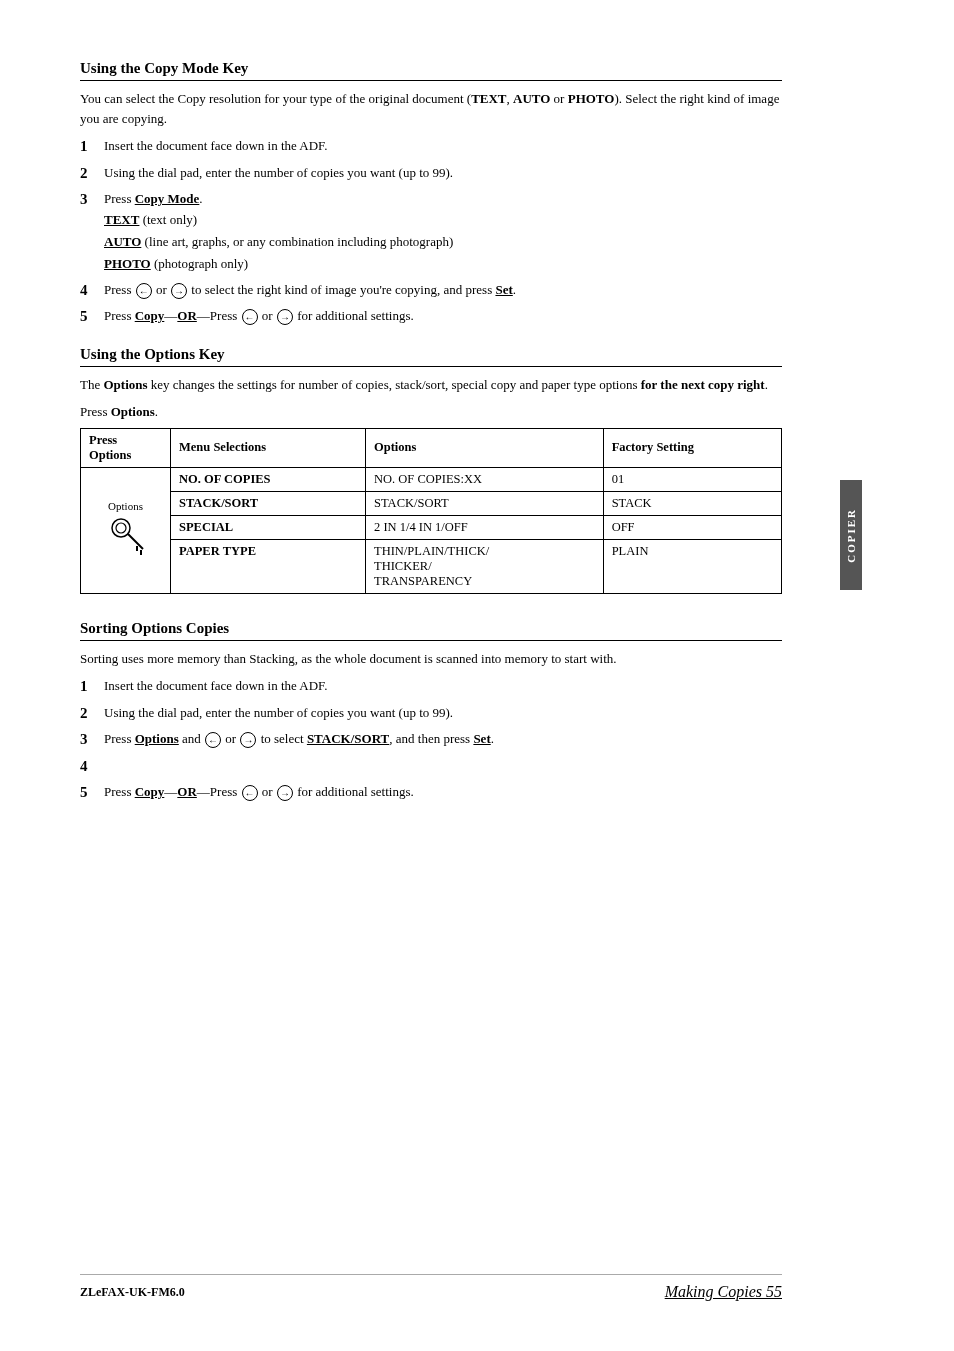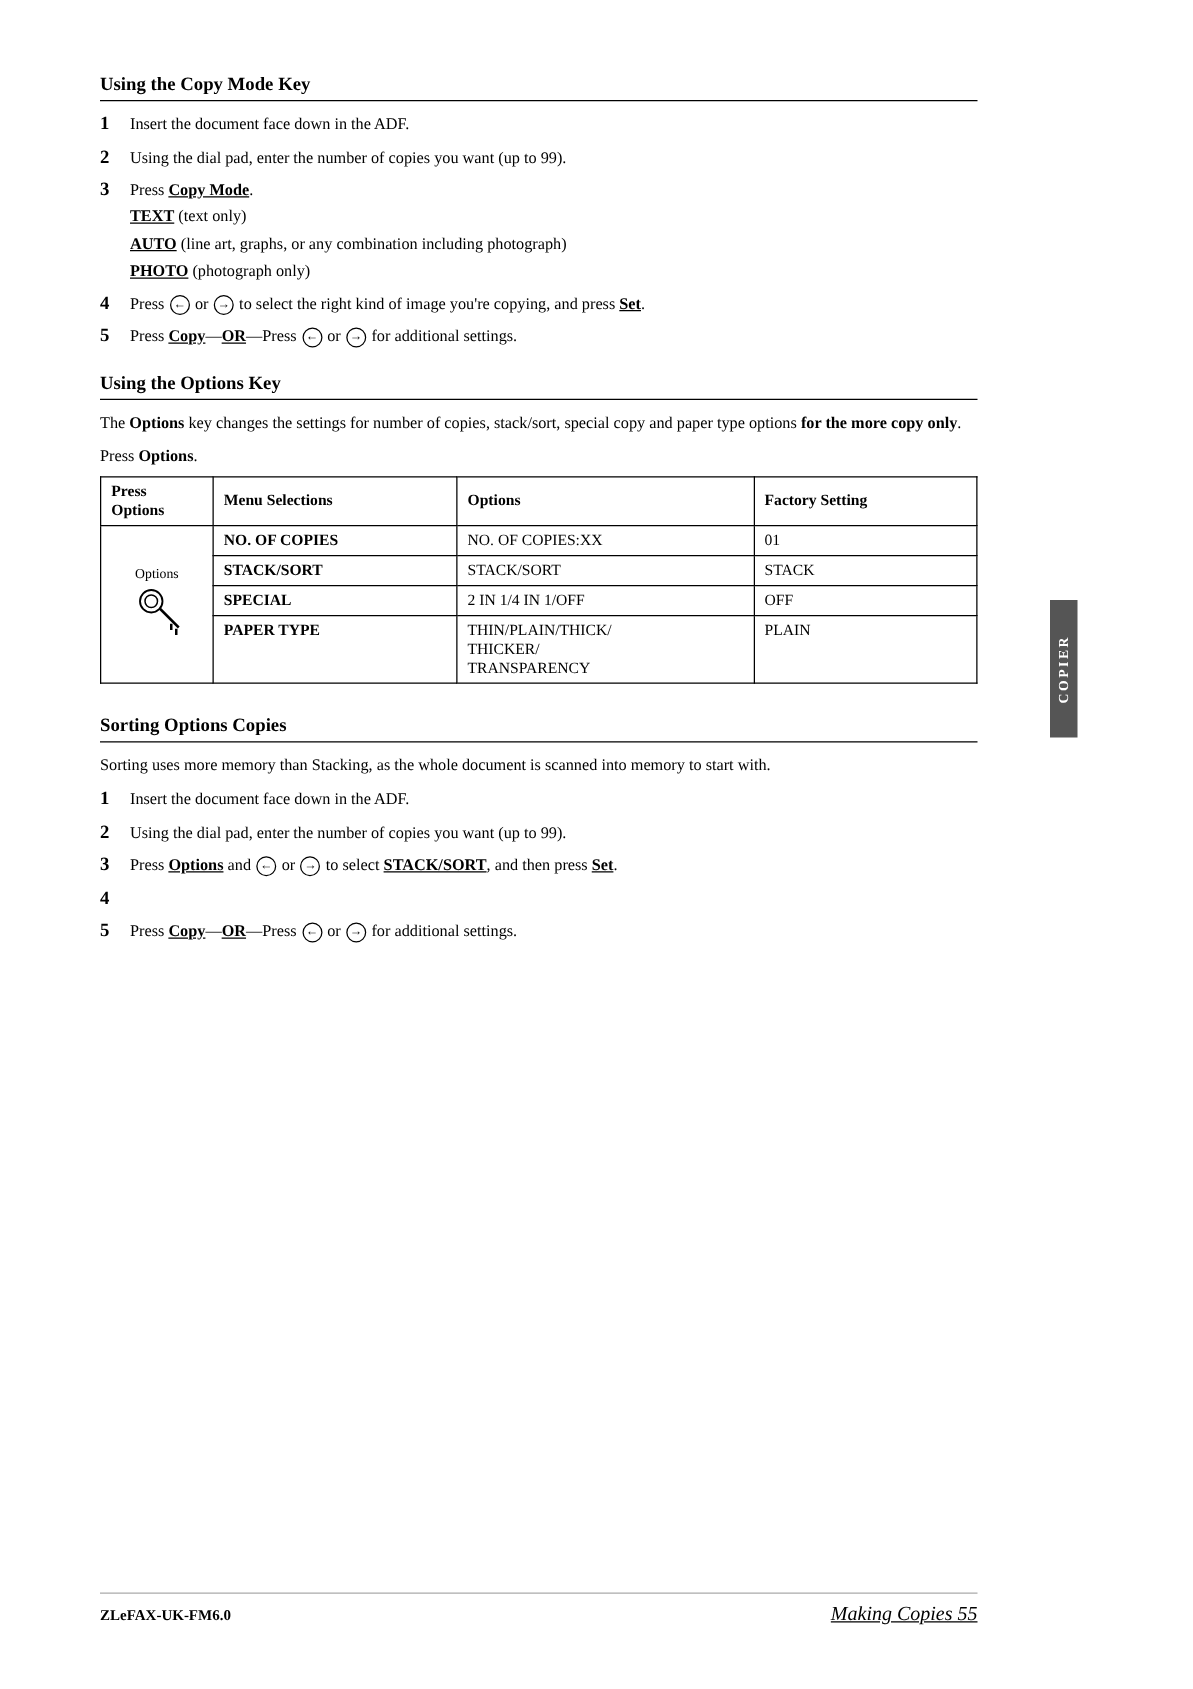--- a/index.html
+++ b/index.html
@@ -148,20 +148,23 @@
       margin: 0 1px;
     }
   </style>
 </head>
 <body>
 
 <div class="page">
 
   <div class="section">
     <div class="section-title">Using the Copy Mode Key</div>
+    <div class="section-intro">
+      You can select the Copy resolution for your type of the original document (<b>TEXT</b>, <b>AUTO</b> or <b>PHOTO</b>). Select the right kind of image you are copying.
+    </div>
 
     <div class="step">
       <span class="step-num">1</span>
       <span class="step-content">Insert the document face down in the ADF.</span>
     </div>
     <div class="step">
       <span class="step-num">2</span>
       <span class="step-content">Using the dial pad, enter the number of copies you want (up to 99).</span>
     </div>
     <div class="step">
@@ -185,21 +188,21 @@
       <span class="step-num">5</span>
       <span class="step-content">
         Press <b>Copy</b>—<b>OR</b>—Press <span class="arrow-icon">←</span> or <span class="arrow-icon">→</span> for additional settings.
       </span>
     </div>
   </div>
 
   <div class="section">
     <div class="section-title">Using the Options Key</div>
     <div class="section-intro">
-      The <b>Options</b> key changes the settings for number of copies, stack/sort, special copy and paper type options <b>for the more copy only</b>.
+      The <b>Options</b> key changes the settings for number of copies, stack/sort, special copy and paper type options <b>for the next copy right</b>.
     </div>
     <div class="press-options-line">
       Press <b>Options</b>.
     </div>
 
     <table class="options-table">
       <thead>
         <tr>
           <th>Press Options</th>
           <th>Menu Selections</th>

